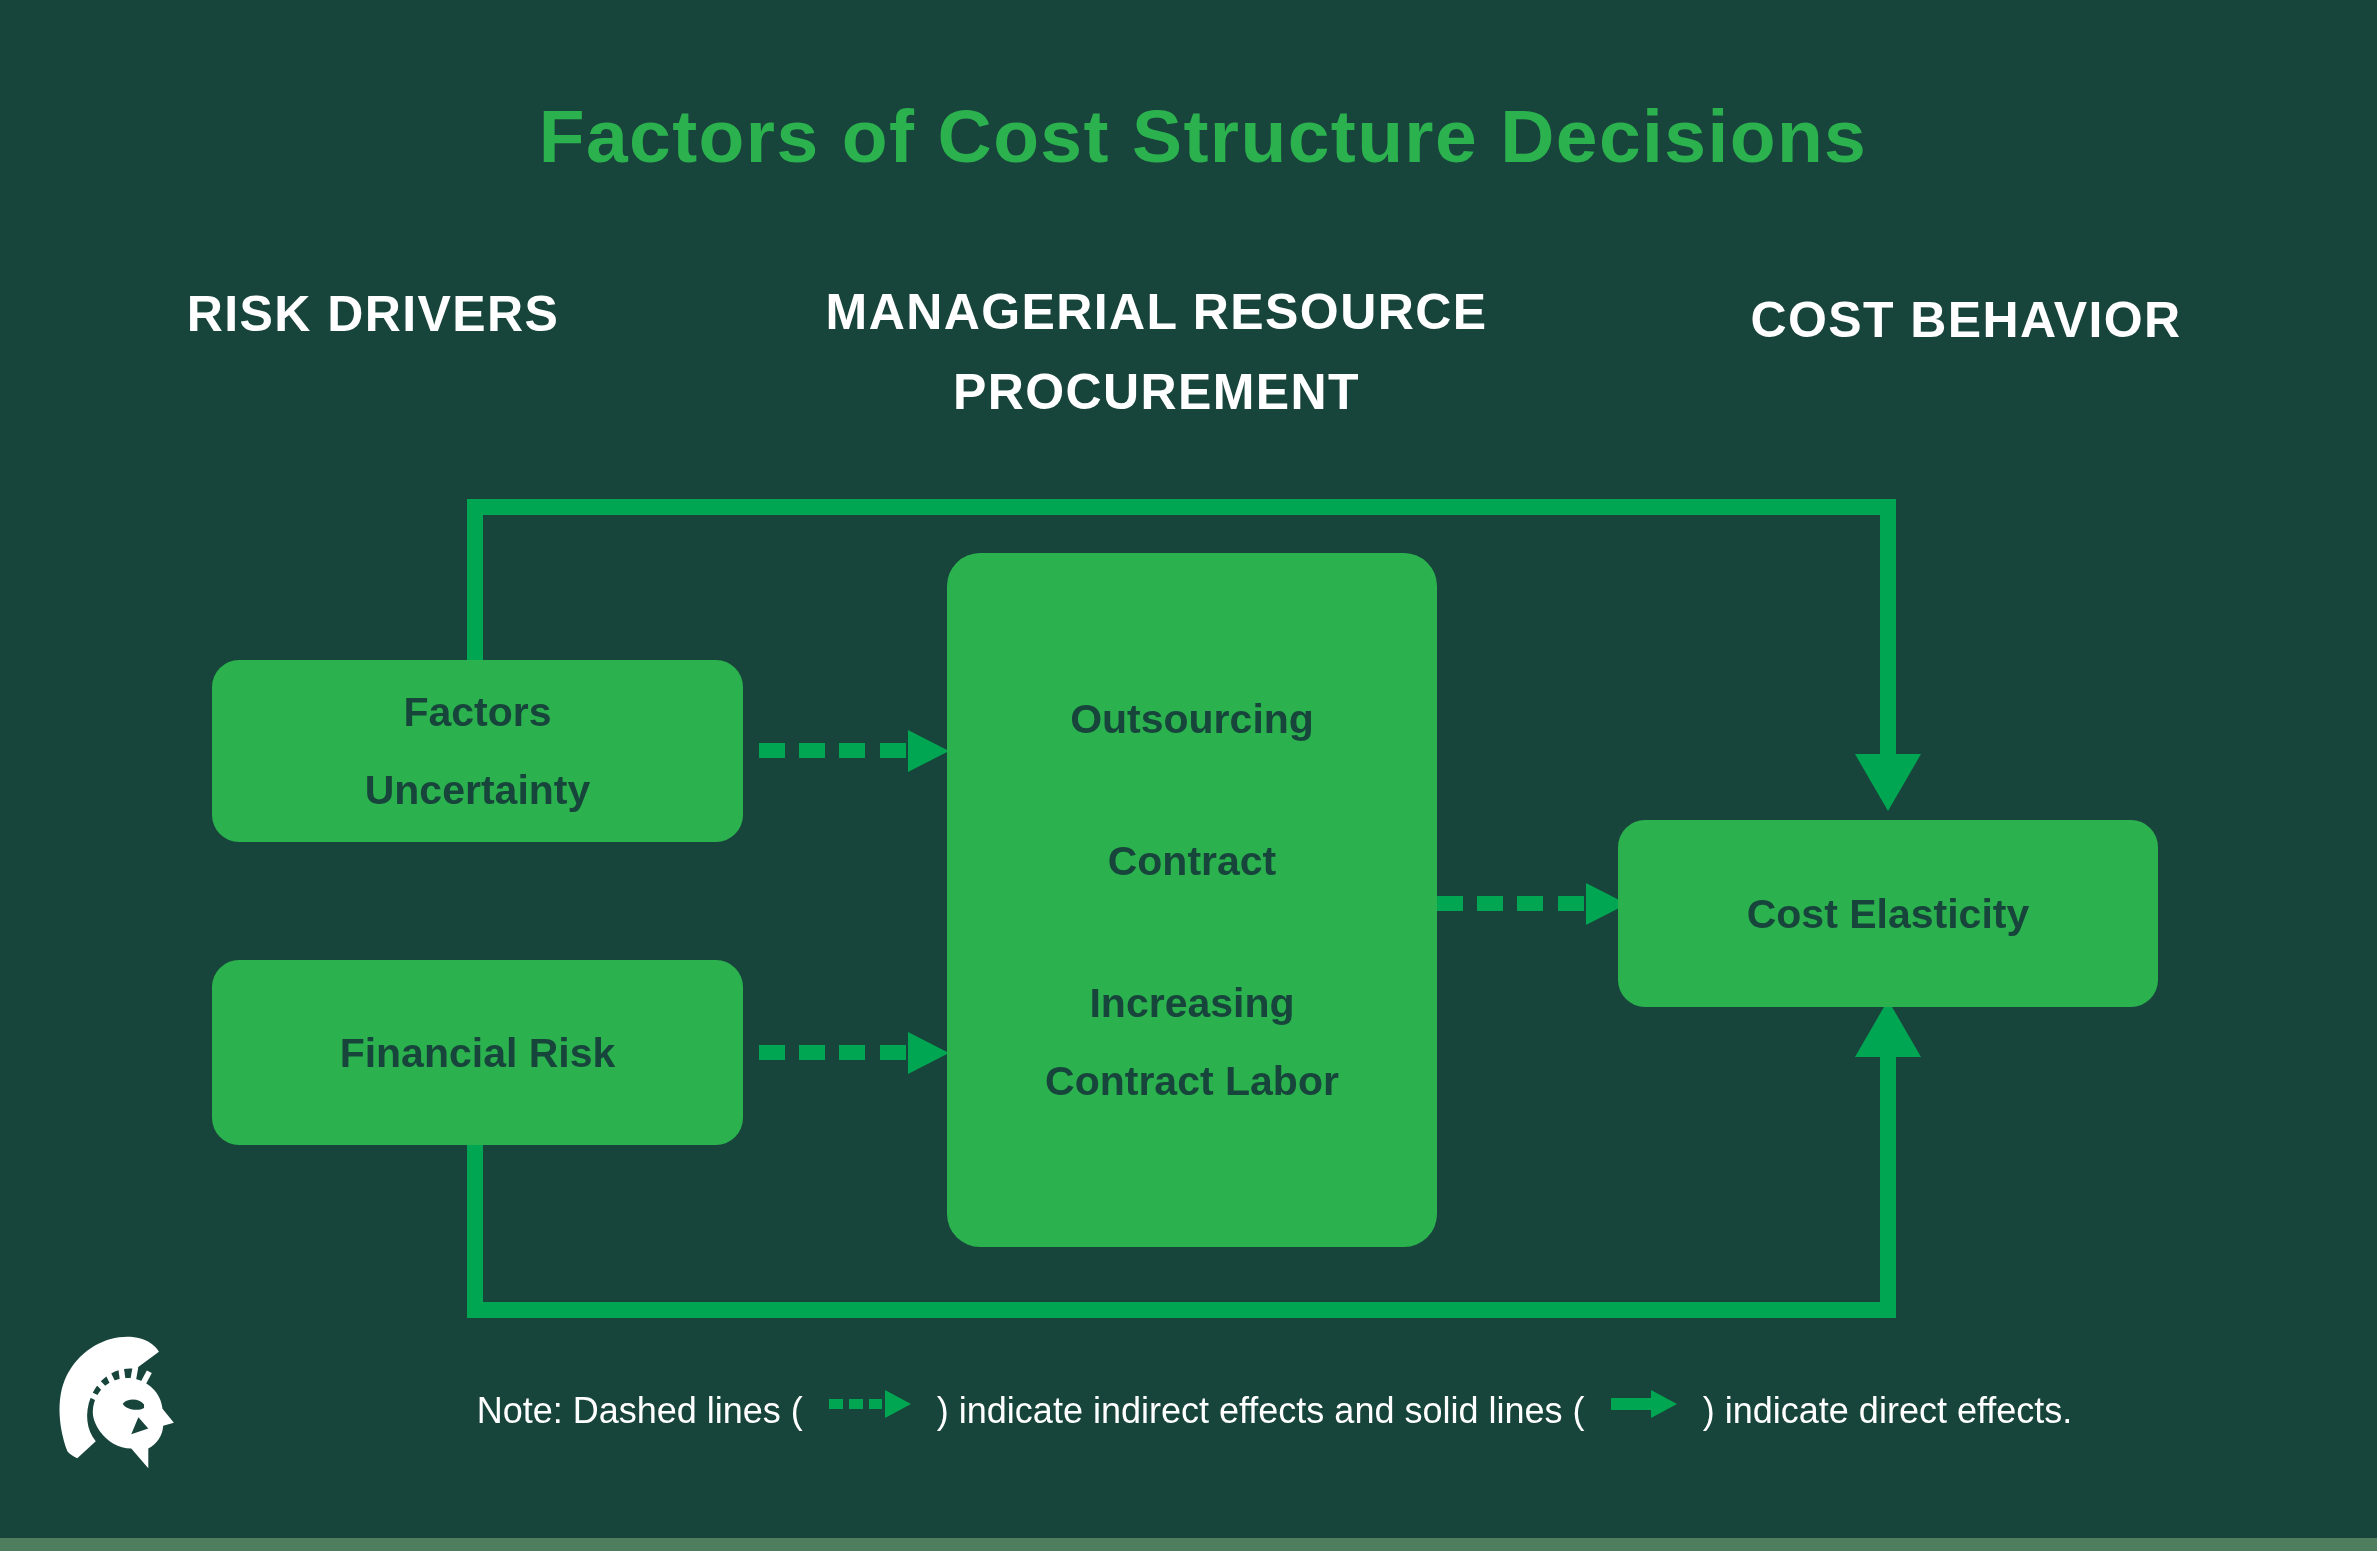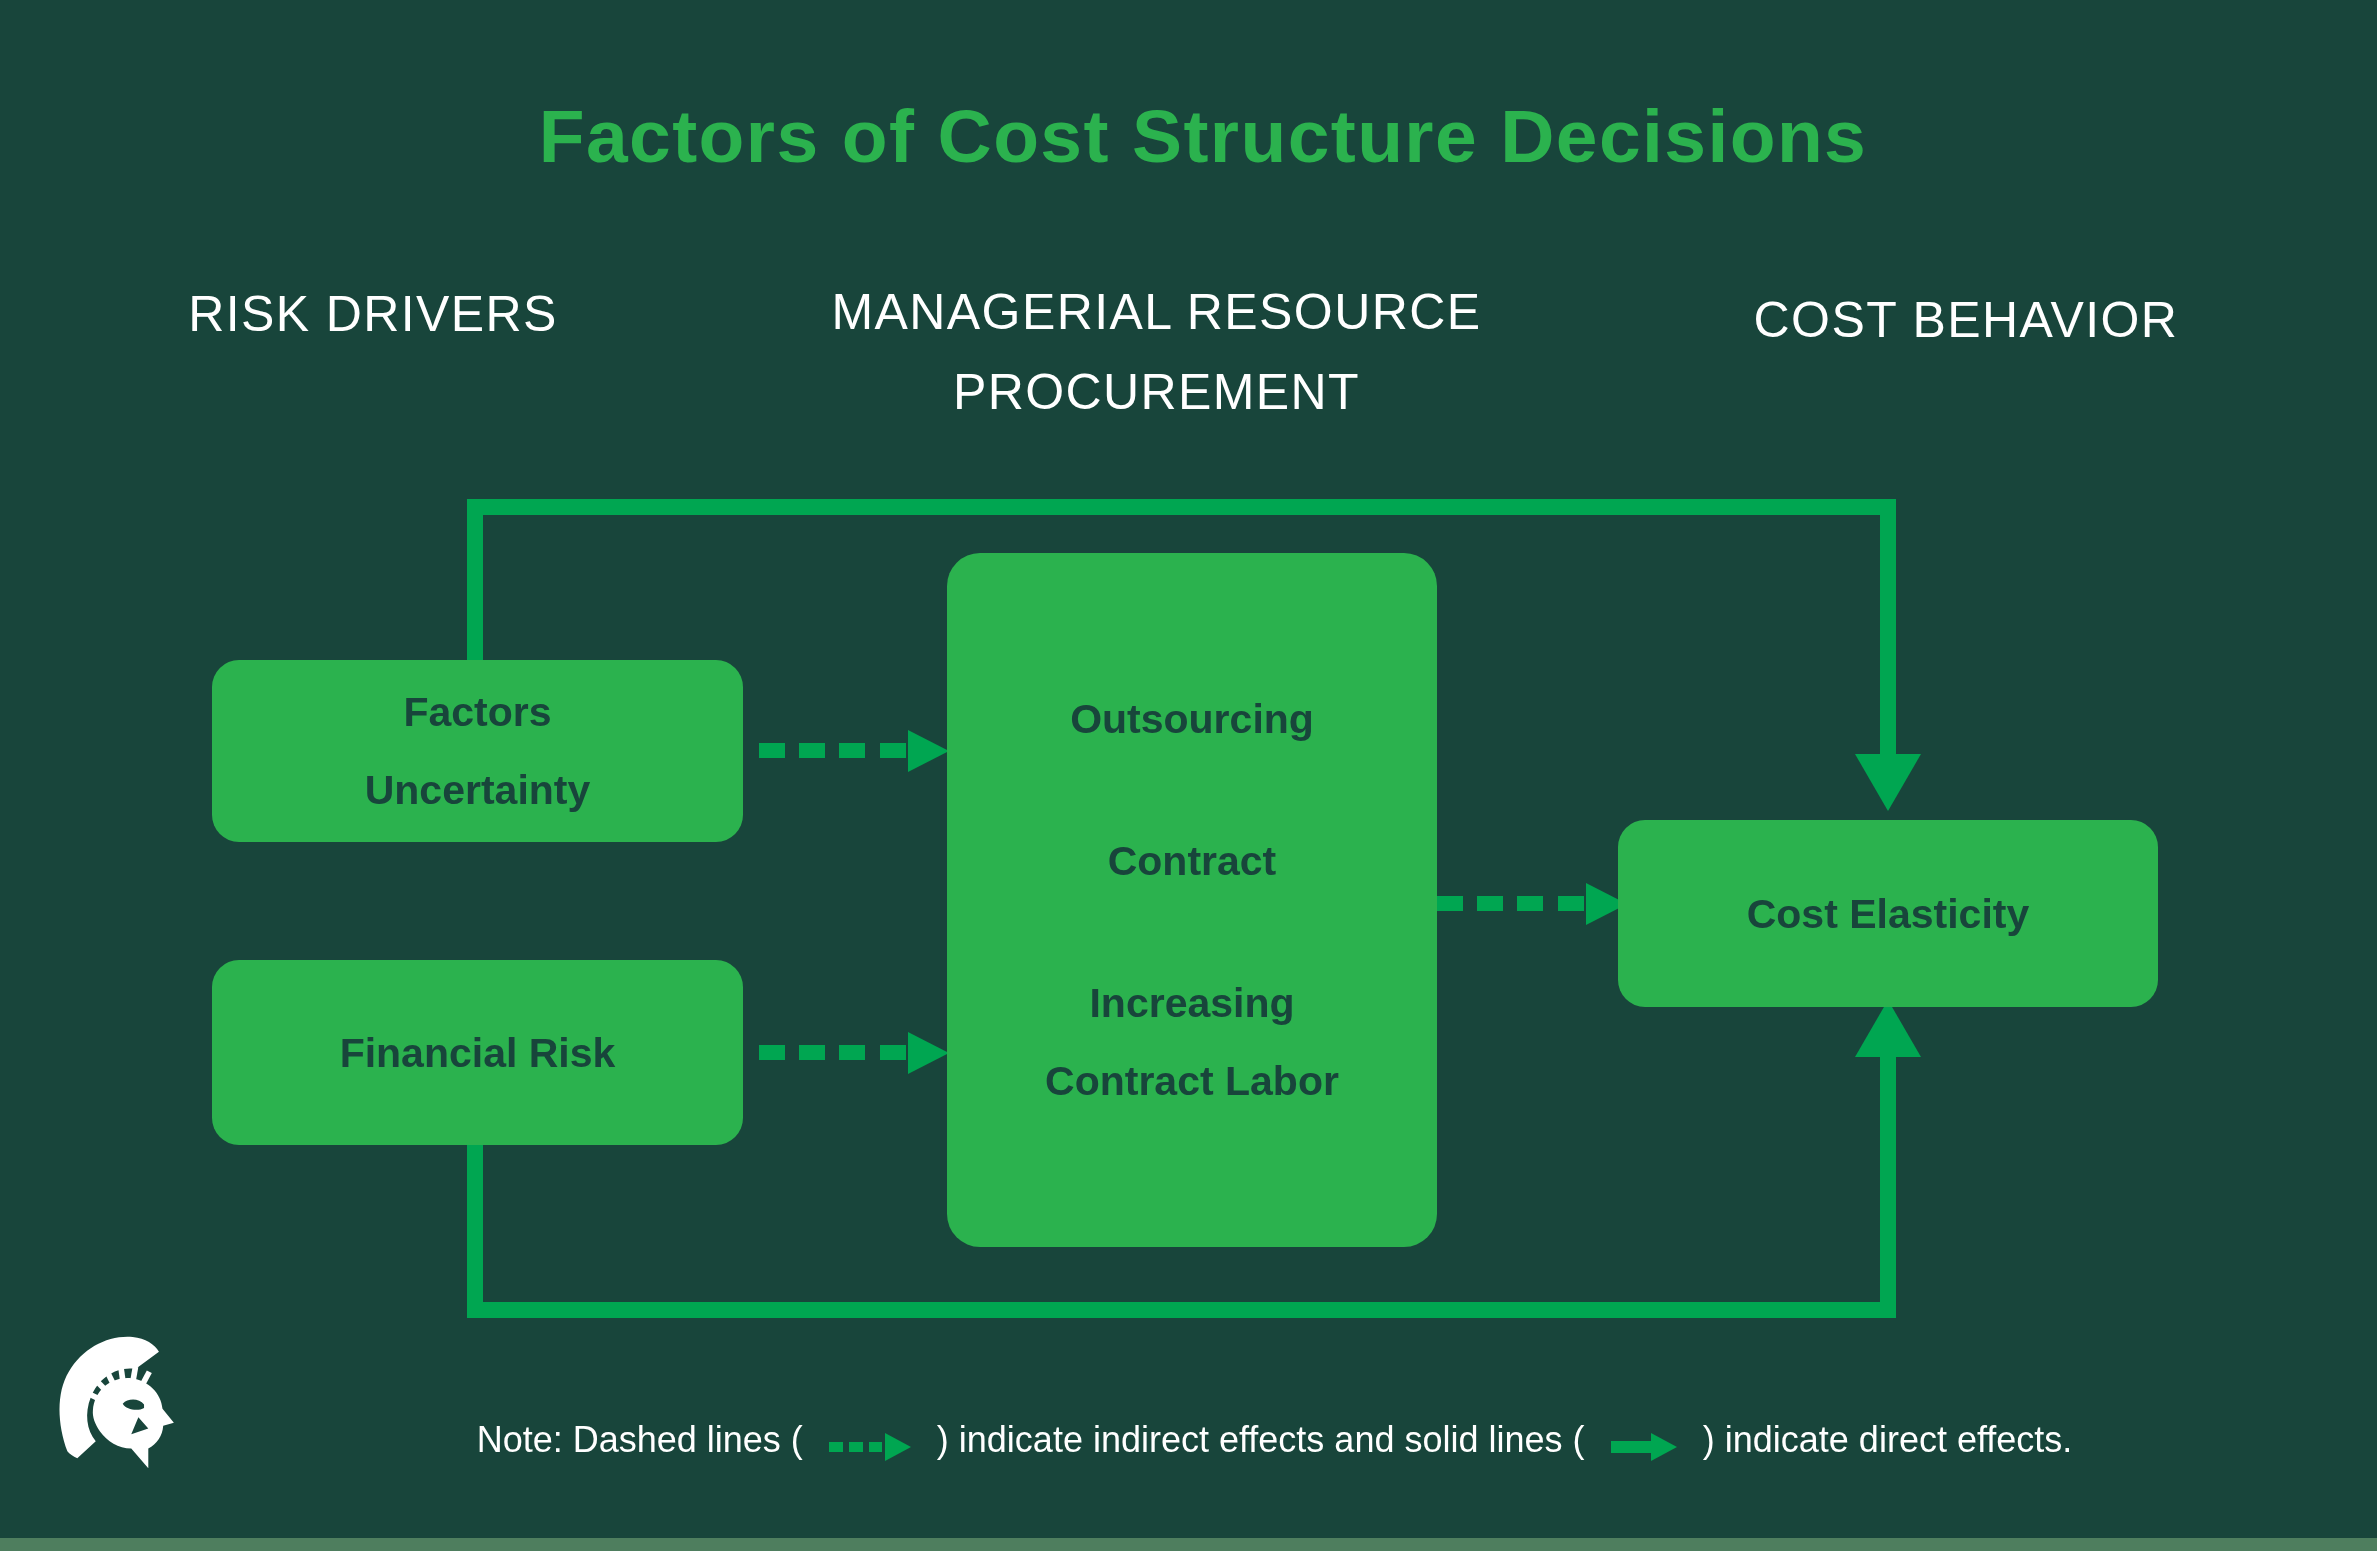--- a/index.html
+++ b/index.html
@@ -30,21 +30,21 @@
     letter-spacing: 1.4px;
     color: #2BB24E;
     padding-left: 29px;
   }
 
   
   .col-header {
     position: absolute;
     color: #FFFFFF;
     font-size: 50px;
-    font-weight: normal;
+    font-weight: bold;
     letter-spacing: 1.4px;
     text-align: center;
   }
   .hdr-risk    { left: 131px;  top: 285px; width: 484px; }
   .hdr-mrp     { left: 786px; top: 272px; width: 741px; line-height: 80px; }
   .hdr-cost    { left: 1724px; top: 291px; width: 484px; }
 
   
   .gbox {
     position: absolute;
@@ -123,21 +123,21 @@
   }
 
   
   .note {
     position: absolute;
     left: 171px;
     top: 1390px;
     width: 2207px;
     height: 71px;
     display: flex;
-    align-items: flex-end;
+    align-items: flex-start;
     justify-content: center;
     gap: 22px;
     color: #FFFFFF;
     font-size: 36px;
     font-weight: normal;
   }
   .mini-dashed {
     display: flex;
     align-items: center;
     gap: 6.4px;

